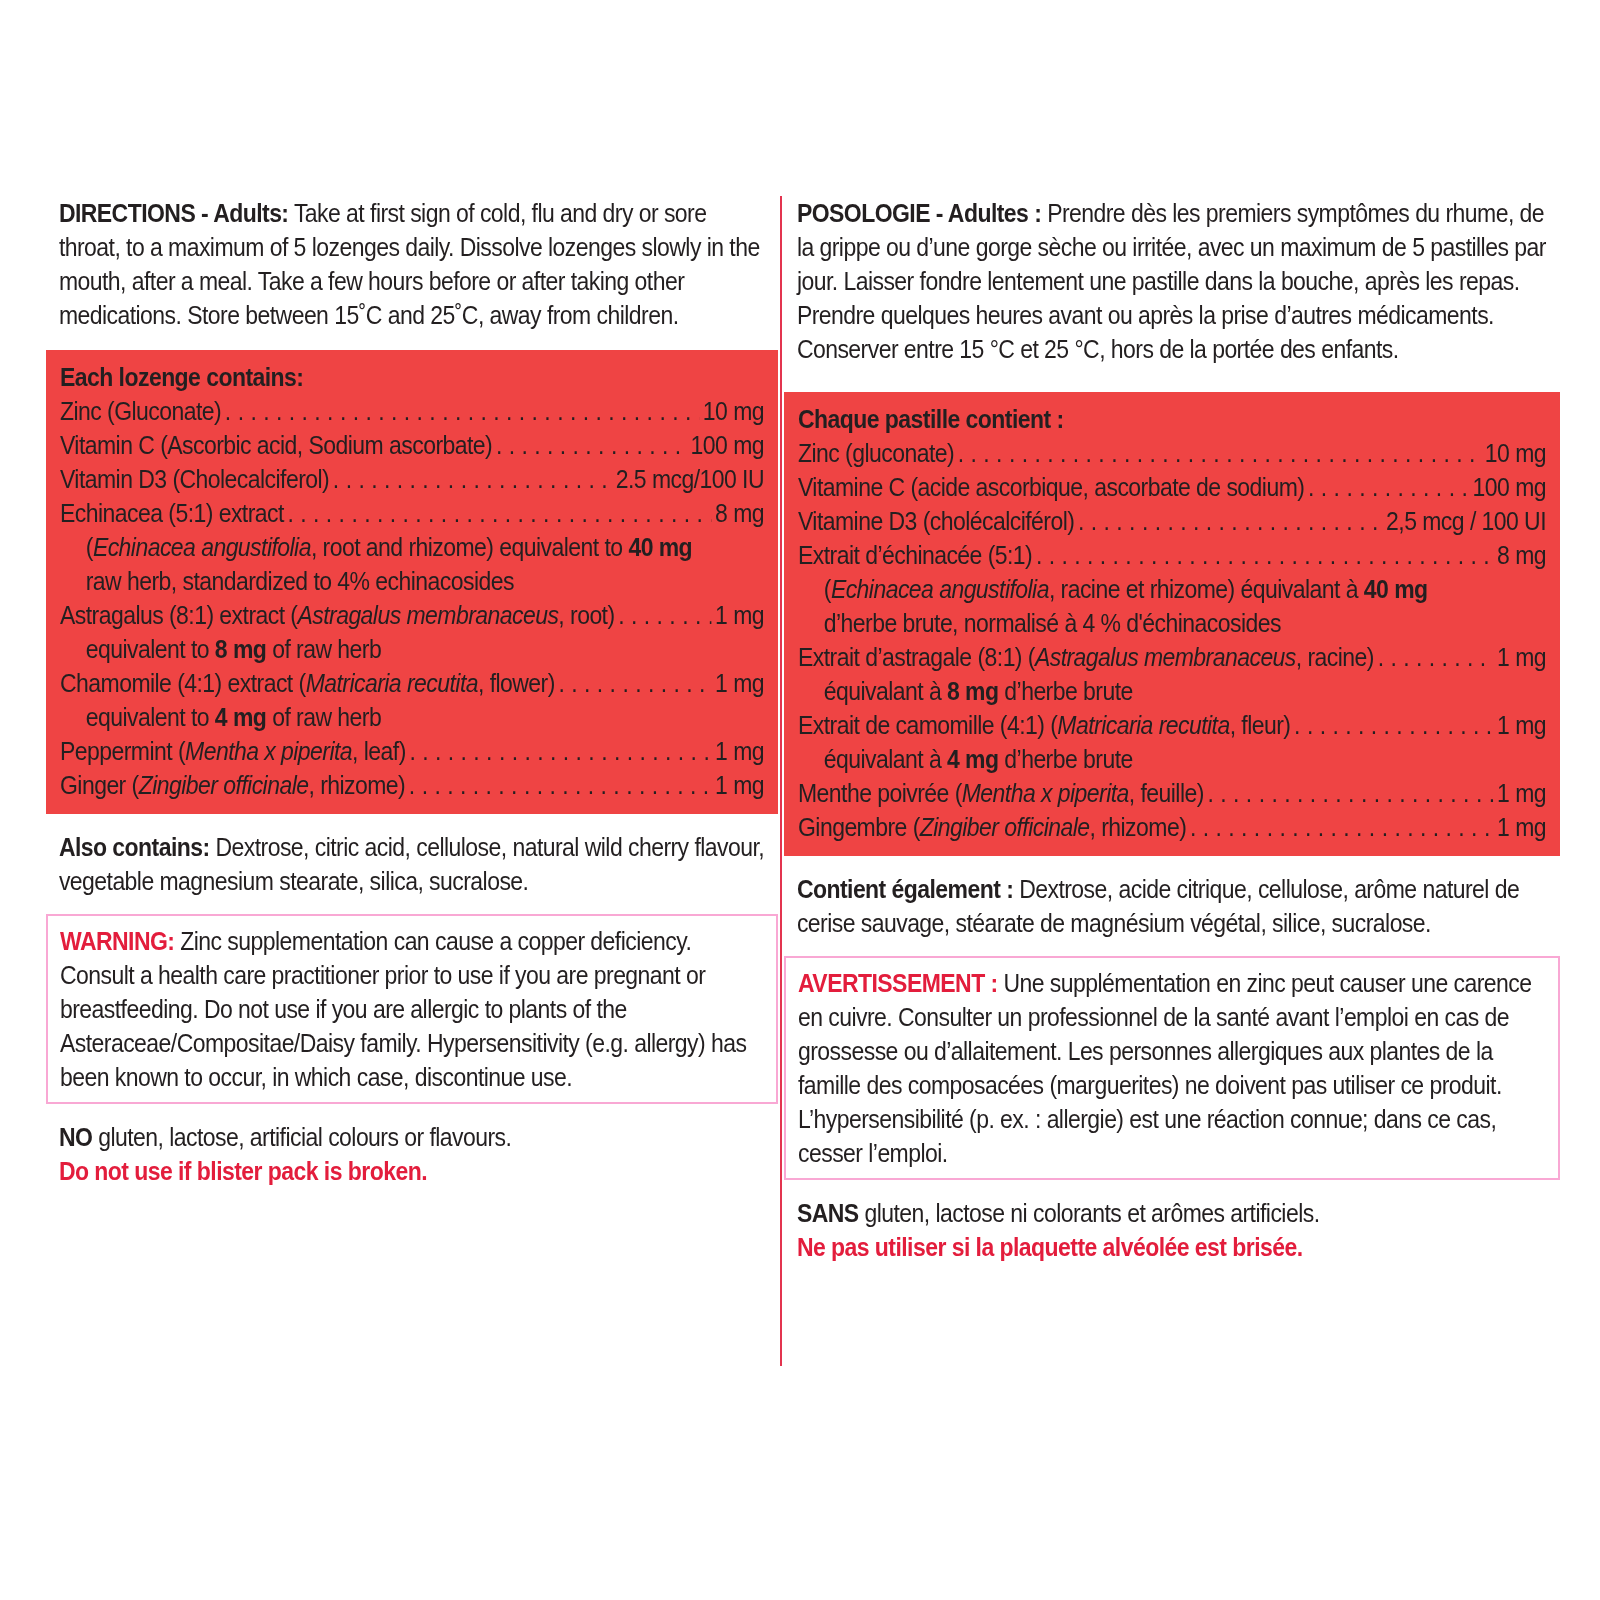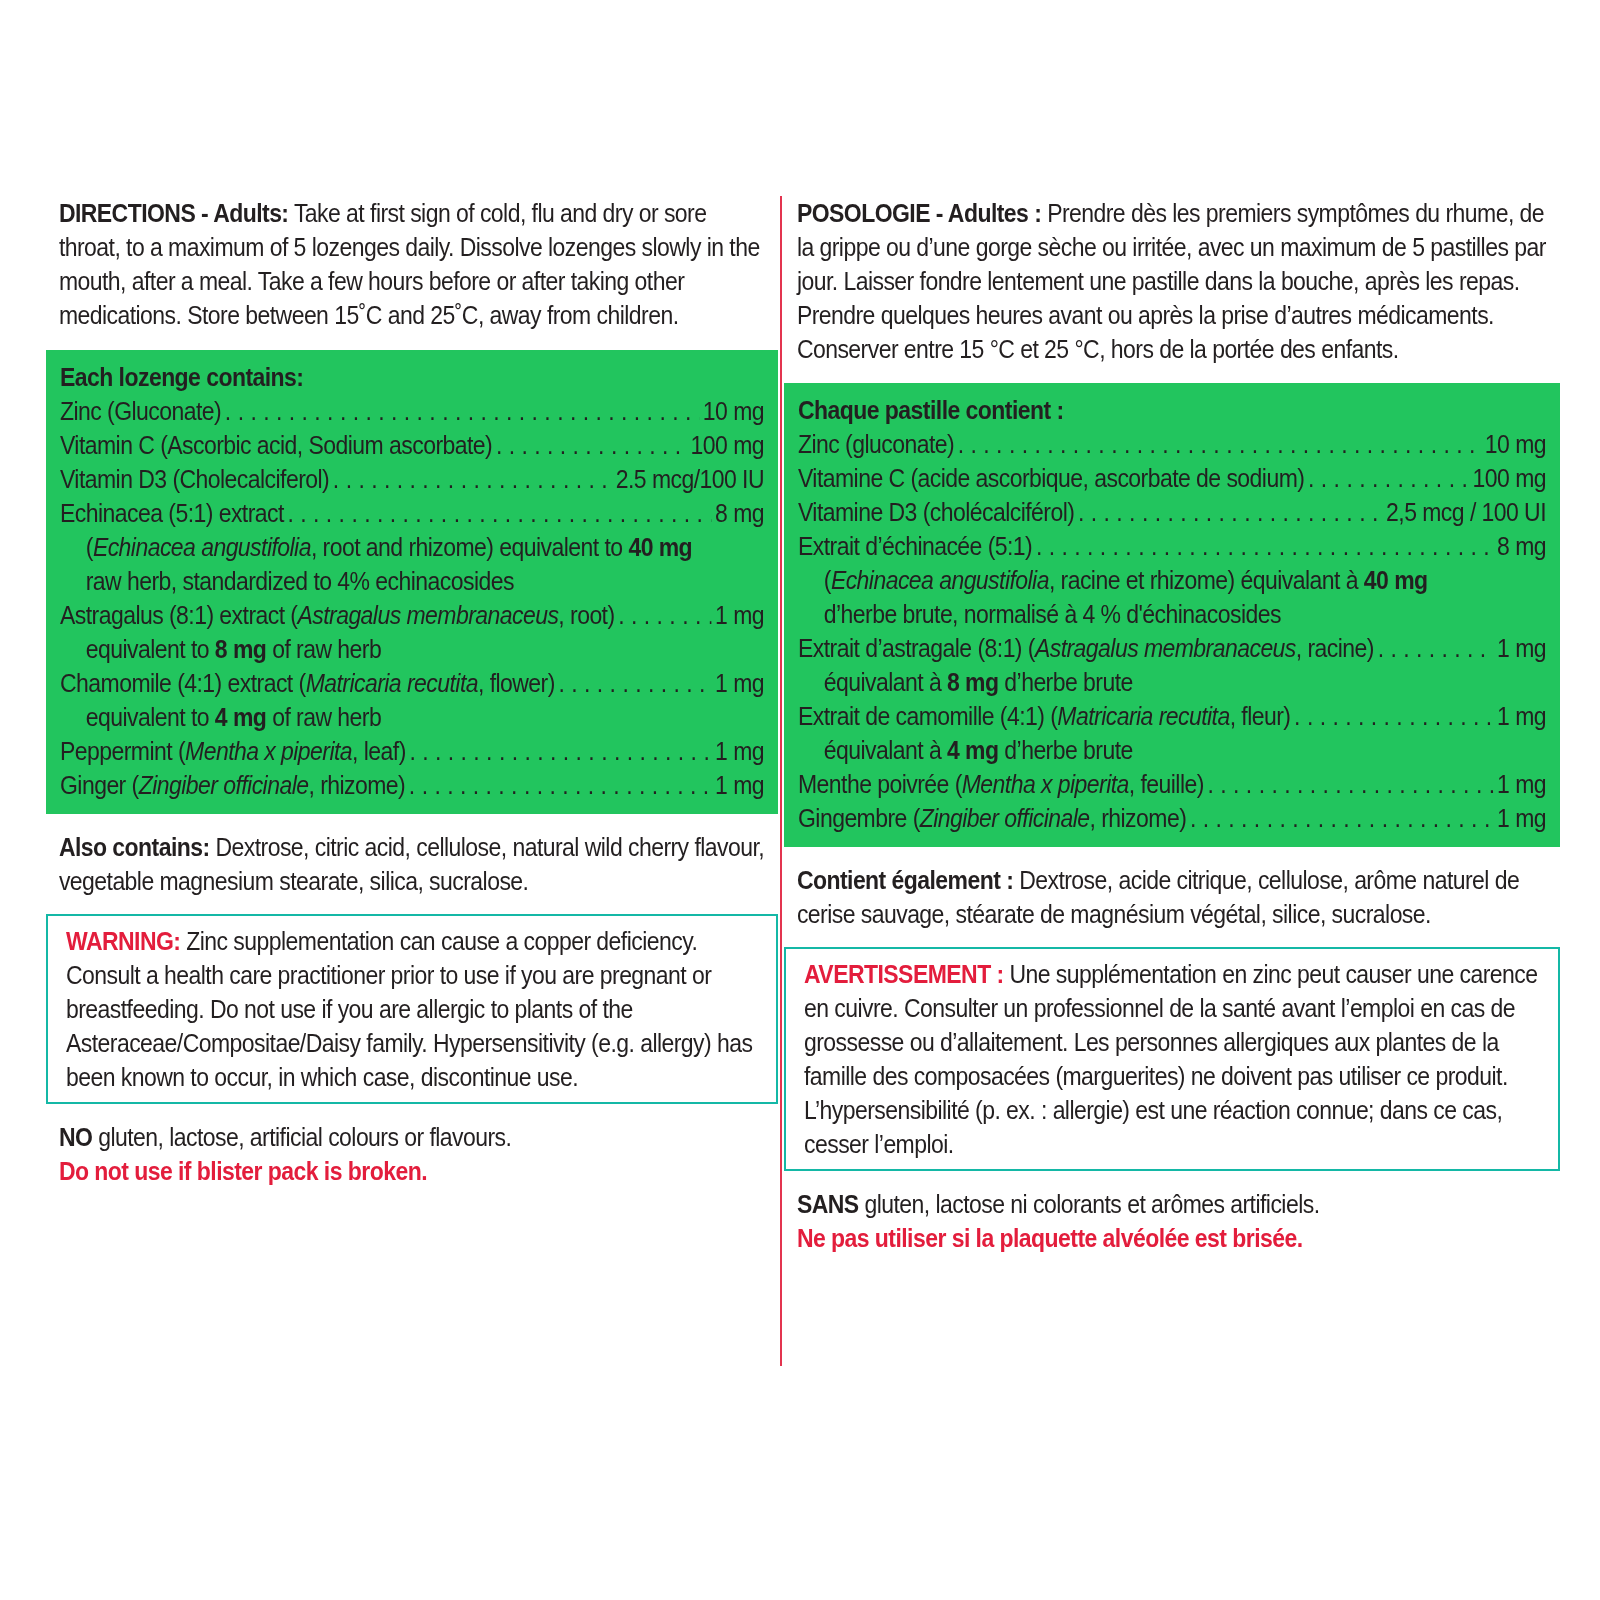--- a/index.html
+++ b/index.html
@@ -9,28 +9,28 @@
     color: #231f20;
   }
   .col { position: absolute; top: 196px; }
   .col-en { left: 46px; width: 732px; }
   .col-fr { left: 784px; width: 776px; }
   .divider { position: absolute; left: 780px; top: 196px; width: 2px; height: 1170px; background: #e3344f; }
   .txt { font-size: 25px; line-height: 34px; letter-spacing: -0.6px; transform: scaleX(0.92); transform-origin: left top; }
   .para { padding: 0 14px; }
   b { font-weight: bold; }
   .red { color: #e31d3c; }
-  .panel { background: #22c55e; padding: 10px 14px 12px 14px; margin-top: 14px; }
+  .panel { background: #ef4444; padding: 10px 14px 12px 14px; margin-top: 14px; }
   .row { display: flex; align-items: baseline; white-space: nowrap; }
   .row .name { flex: 0 0 auto; }
   .row .dots { flex: 1 1 auto; overflow: hidden; margin: 0 4px; letter-spacing: 4px; color: #231f20; }
   .row .dots::before { content: ". . . . . . . . . . . . . . . . . . . . . . . . . . . . . . . . . . . . . . . . . . . . . . . . . . . . . . . . . . . . . . . . . . . . . ."; letter-spacing: 0; }
   .row .amt { flex: 0 0 auto; }
   .sub { padding-left: 28px; white-space: nowrap; }
-  .warn { border: 2px solid #14b8a6; padding: 8px 18px; margin-top: 16px; }
+  .warn { border: 2px solid #f9a8d4; padding: 8px 12px; margin-top: 16px; }
   .gap { height: 16px; }
   .wrap { width: 109%; }
 </style>
 </head>
 <body>
 
 <div class="divider"></div>
 
 <div class="col col-en">
   <div class="txt wrap">
@@ -115,21 +115,21 @@
 </div>
 
 <div class="col col-fr">
   <div class="txt wrap">
     <div class="para">
       <b>POSOLOGIE - Adultes :</b>
       <span>Prendre dès les premiers symptômes du rhume, de la grippe ou d’une gorge sèche ou irritée, avec un maximum de 5 pastilles par jour. Laisser fondre lentement une pastille dans la bouche, après les repas. Prendre quelques heures avant ou après la prise d’autres médicaments. Conserver entre 15 °C et 25 °C, hors de la portée des enfants.</span>
     </div>
   </div>
 
-  <div class="panel" style="margin-top:17px;">
+  <div class="panel" style="margin-top:26px;">
     <div class="txt" style="width:108.7%;">
       <b>Chaque pastille contient :</b>
       <div class="row">
           <span class="name">Zinc (gluconate)</span>
           <span class="dots"></span>
           <span class="amt">10 mg</span>
         </div>
       <div class="row">
           <span class="name">Vitamine C (acide ascorbique, ascorbate de sodium)</span>
           <span class="dots"></span>

